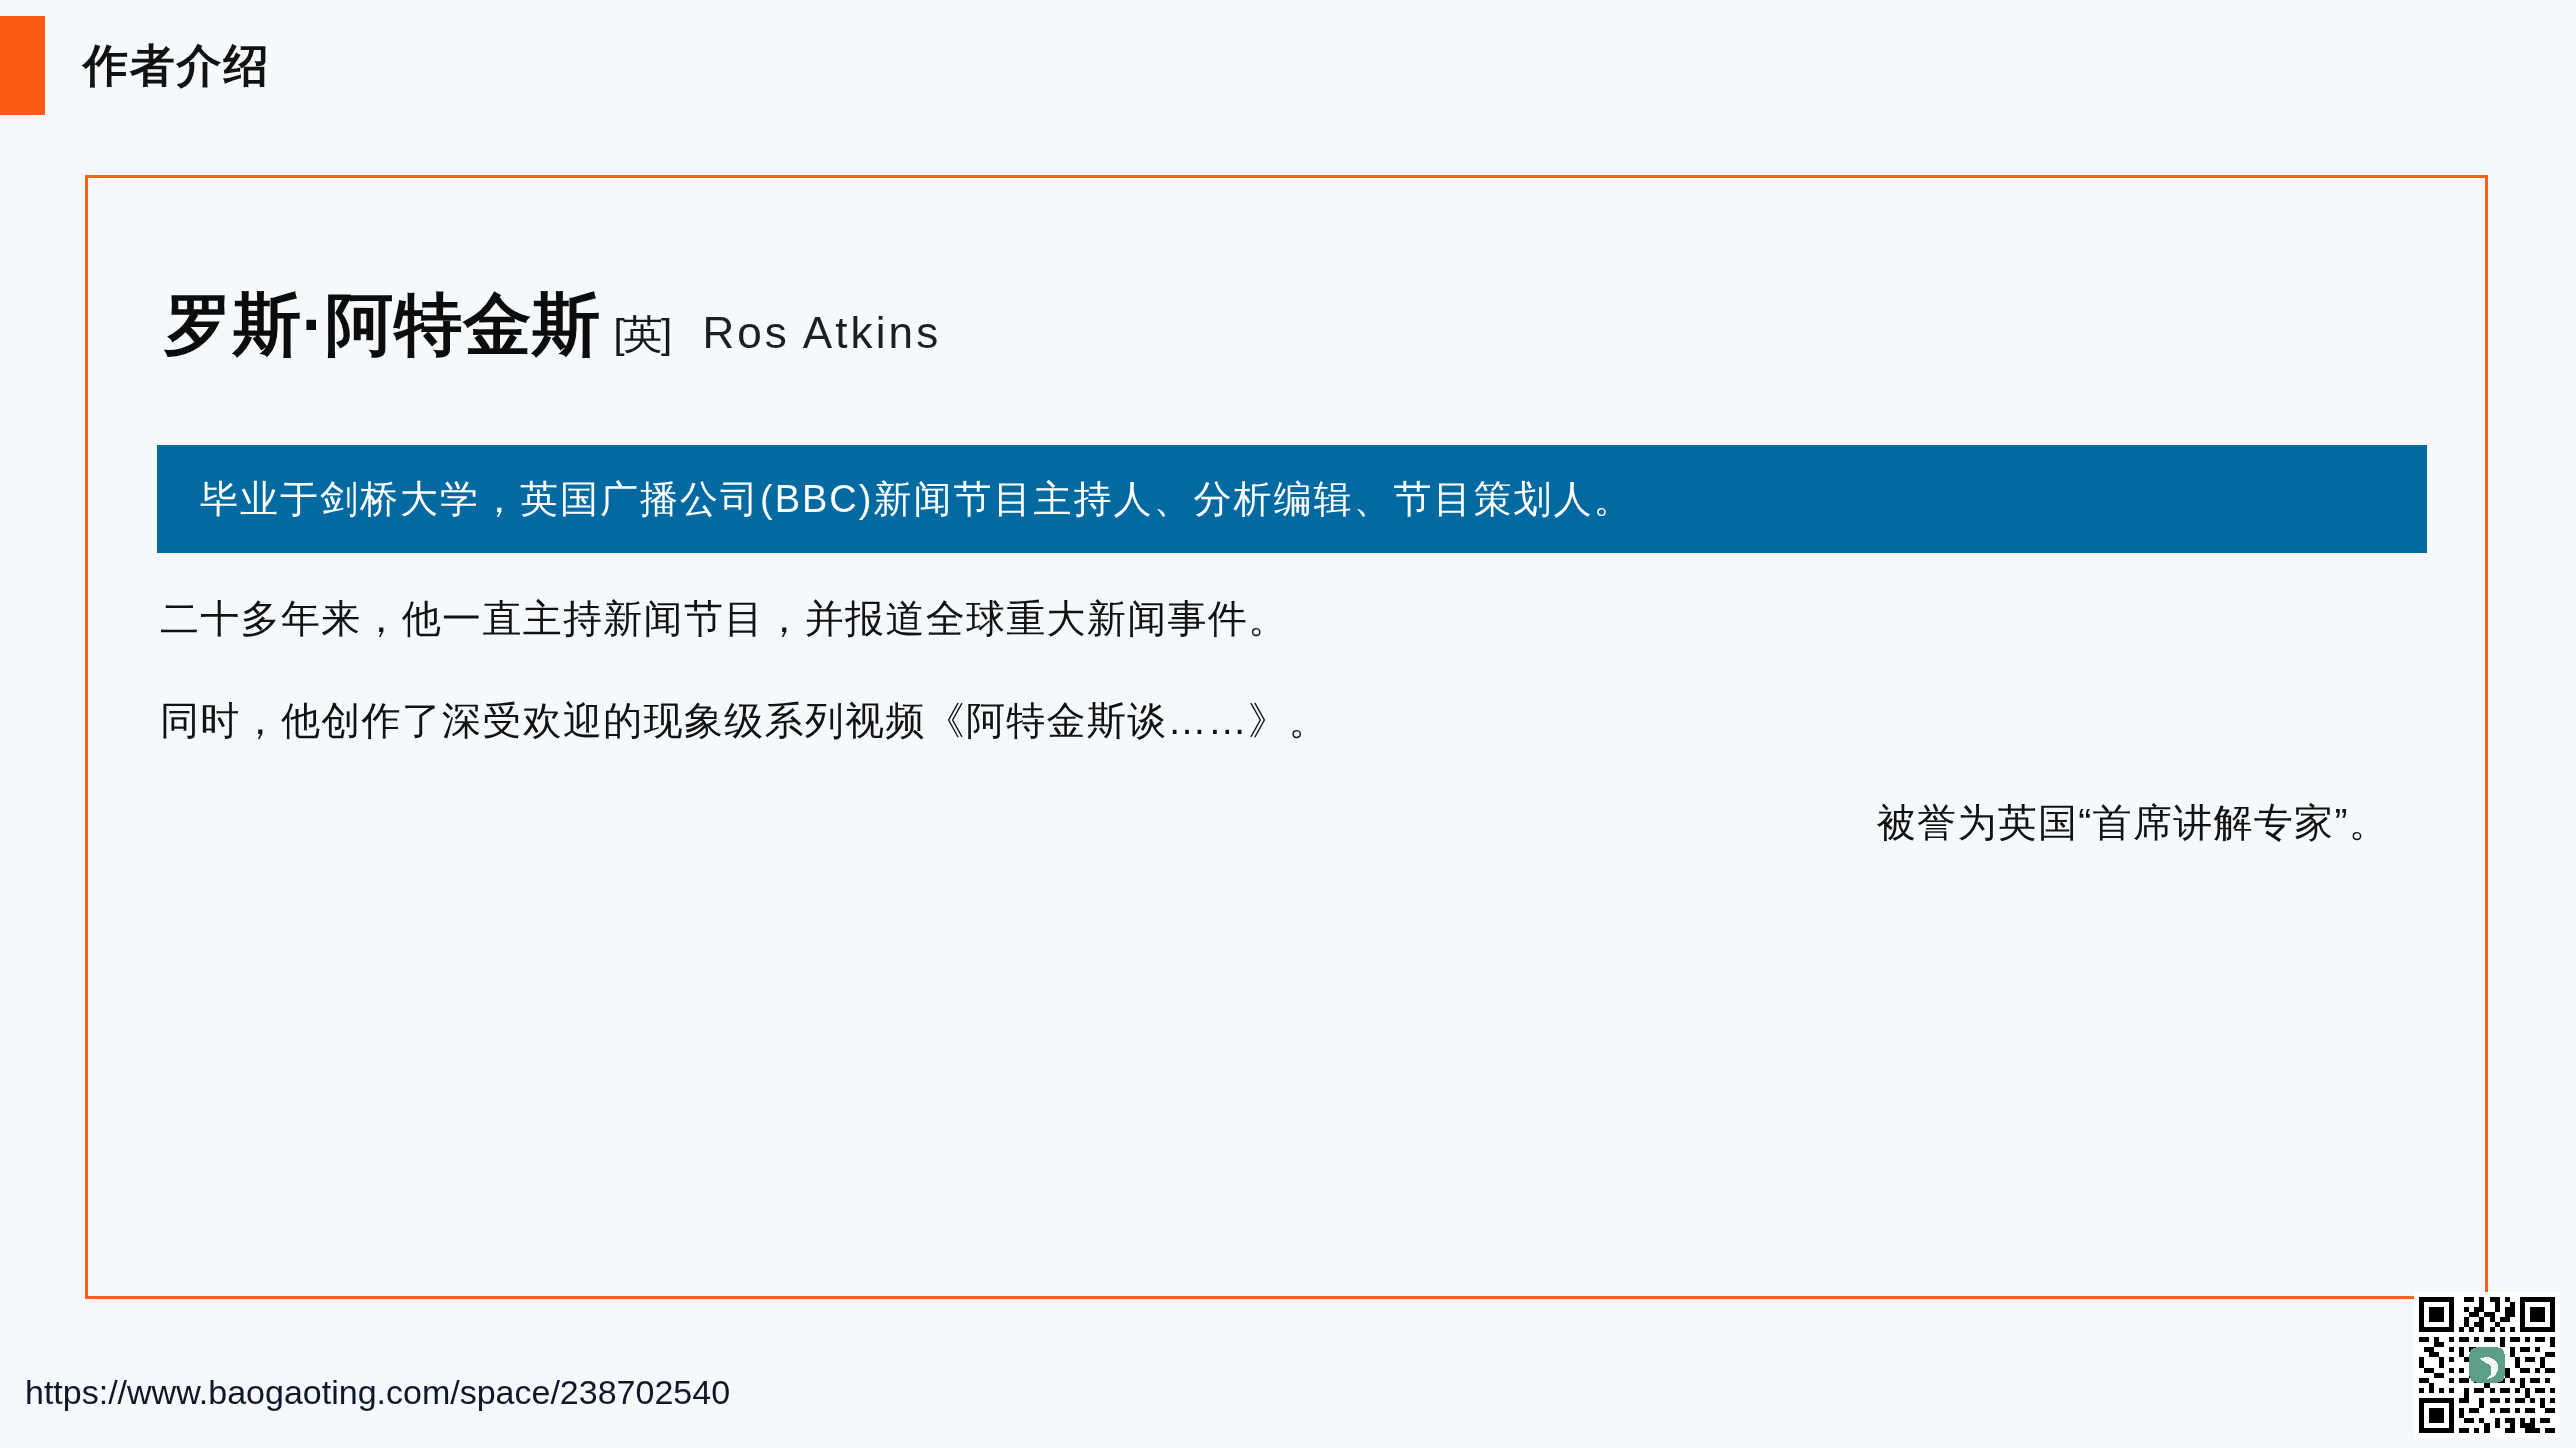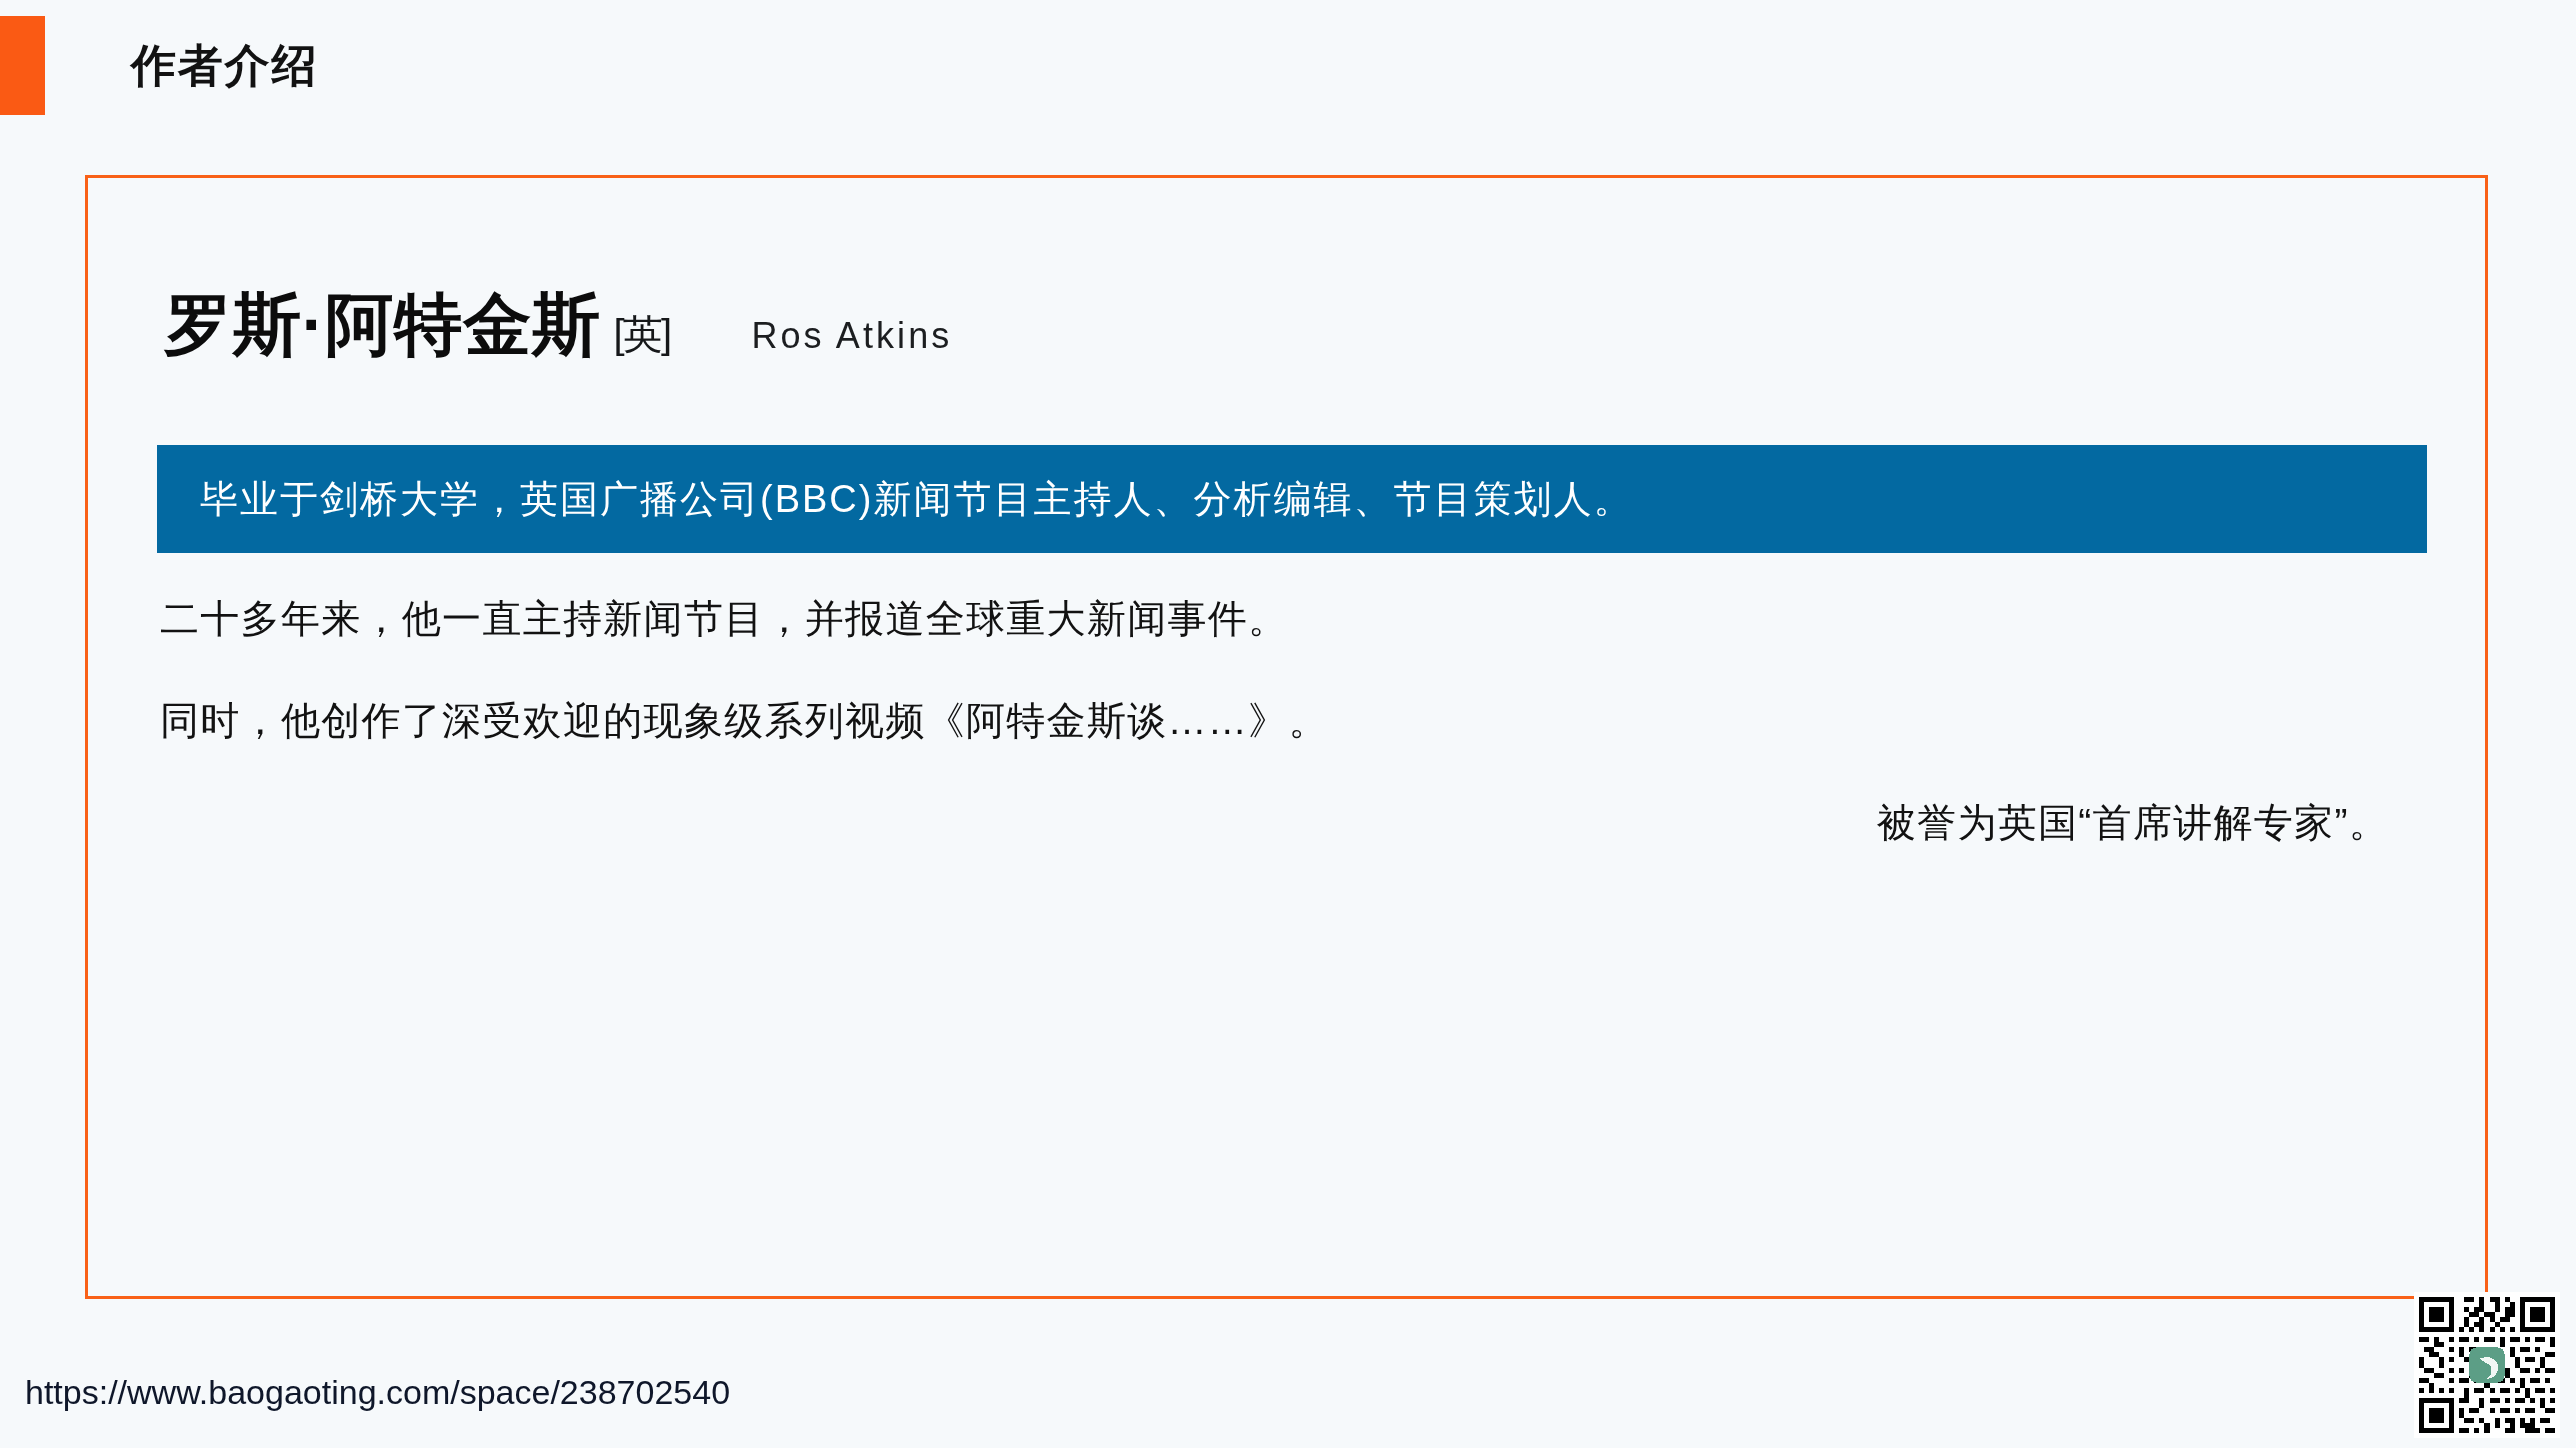--- a/index.html
+++ b/index.html
@@ -16,21 +16,20 @@
   }
 
   
   .header {
     position: absolute;
     left: 0;
     top: 16px;
     height: 99px;
     display: flex;
     align-items: center;
-    gap: 48px;
   }
   .header-accent-bar {
     width: 45px;
     height: 99px;
     background: #fa5a14;
     flex: 0 0 auto;
   }
   .header-title {
     margin-left: 38px;
     font-size: 45px;
@@ -71,24 +70,24 @@
   }
   .author-country {
     font-size: 40px;
     font-weight: 400;
     color: #16181a;
     margin-left: 12.6px;
     line-height: 1;
     letter-spacing: -1.8px;
   }
   .author-name-en {
-    font-size: 36px;
+    font-size: 44px;
     font-weight: 300;
     color: #1c1e20;
-    margin-left: 81px;
+    margin-left: 32px;
     letter-spacing: 3.1px;
     line-height: 1;
   }
 
   
   .highlight-band {
     position: absolute;
     left: 69px;
     top: 267px;
     width: 2270px;

